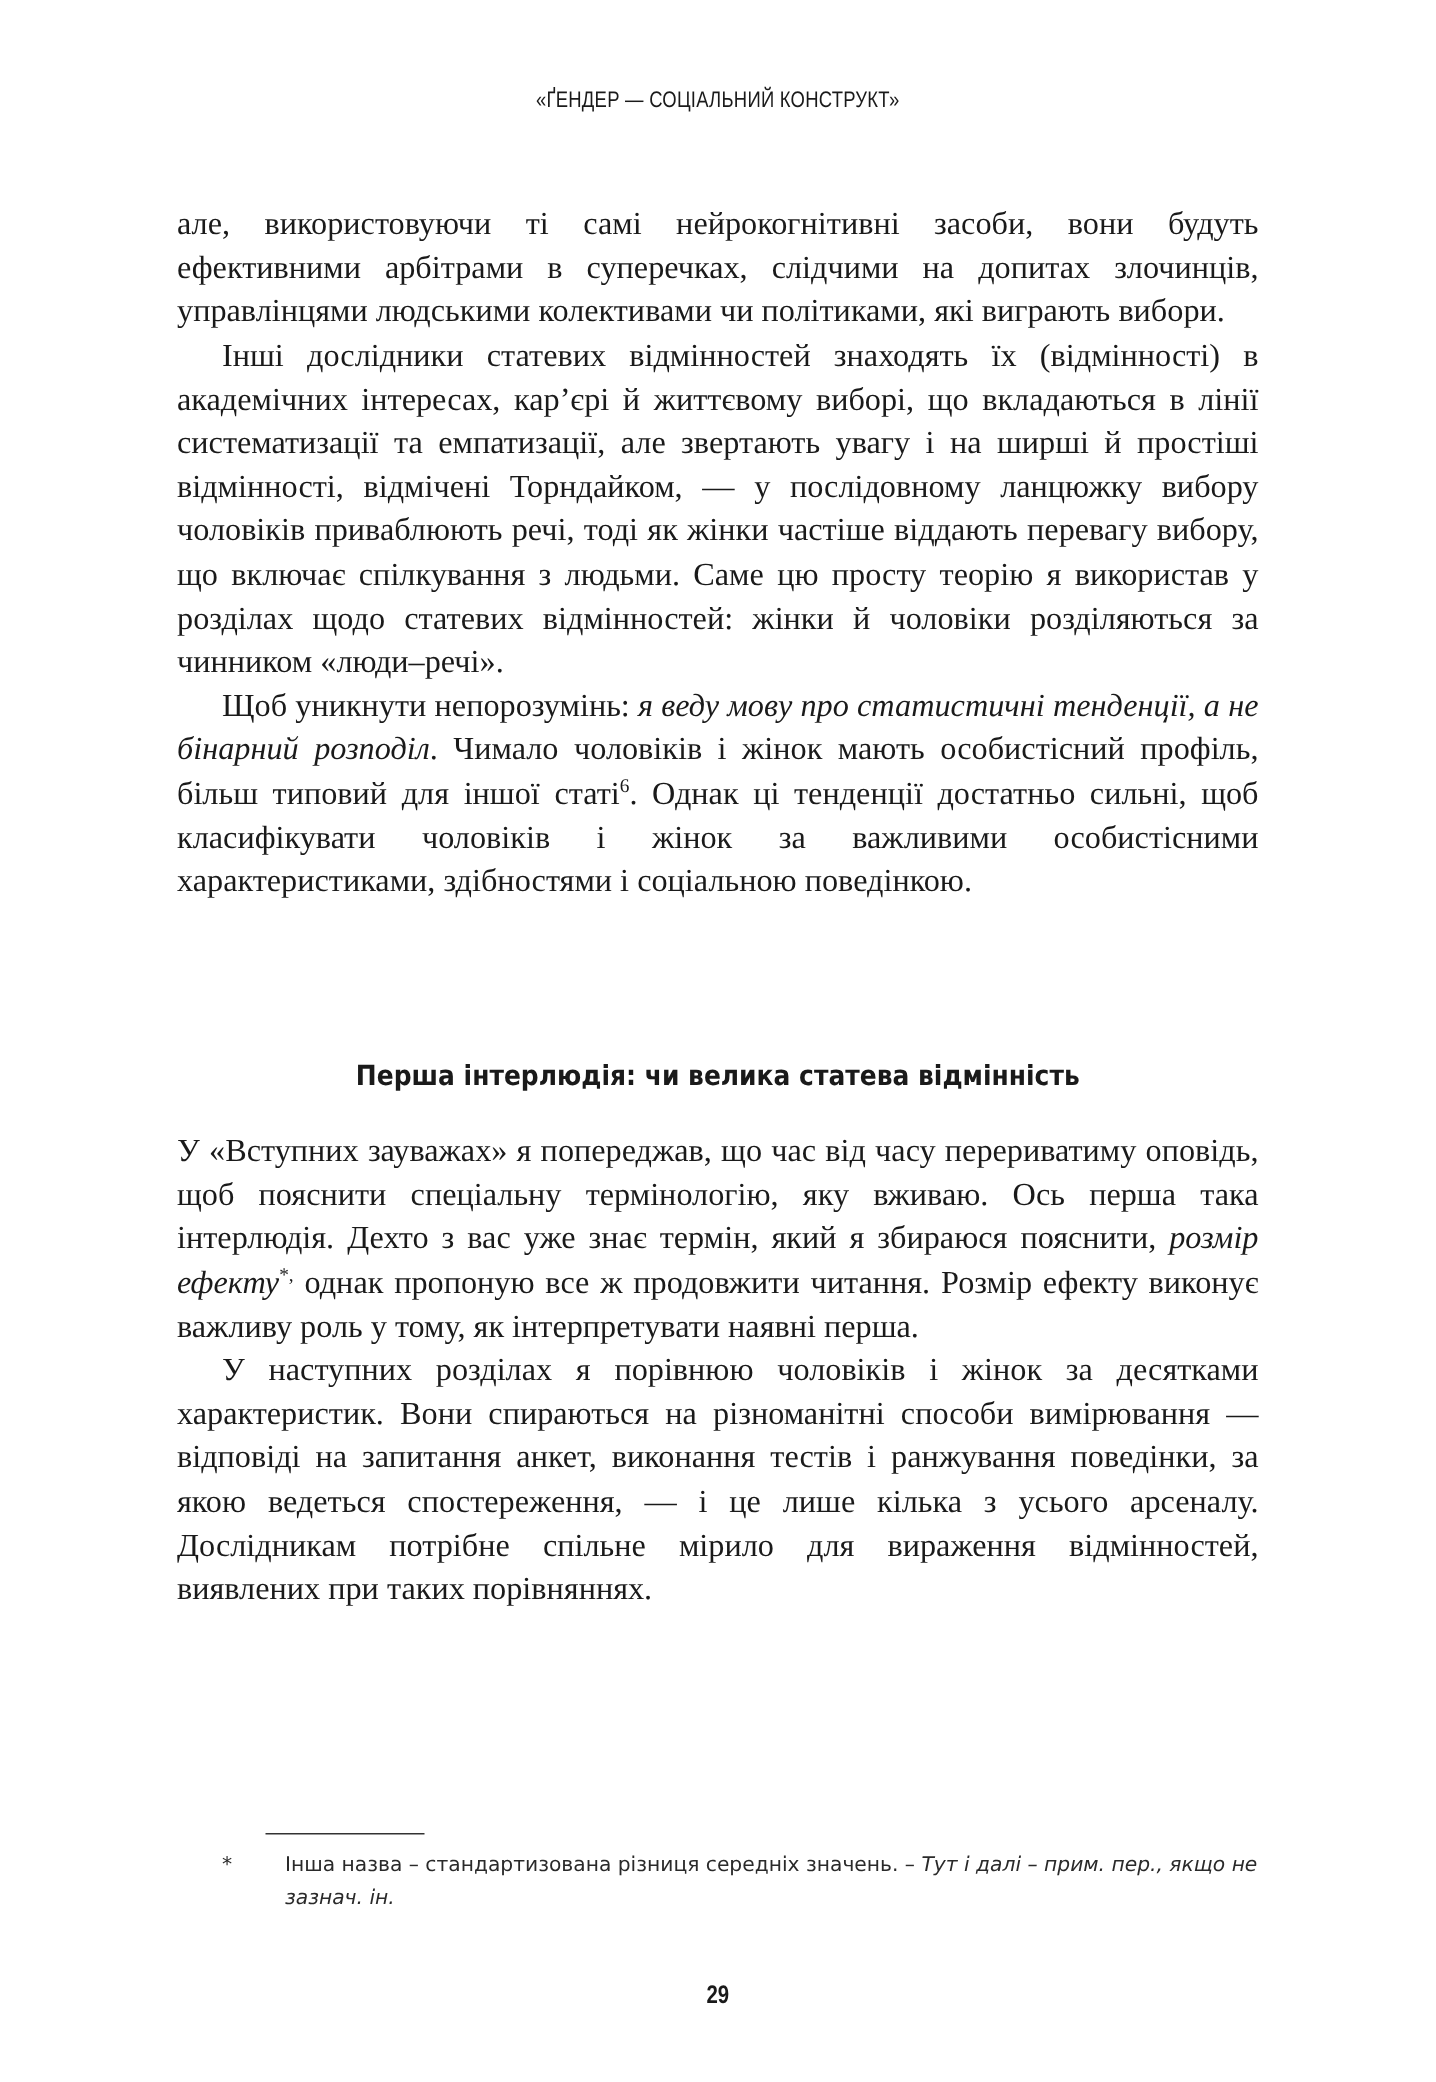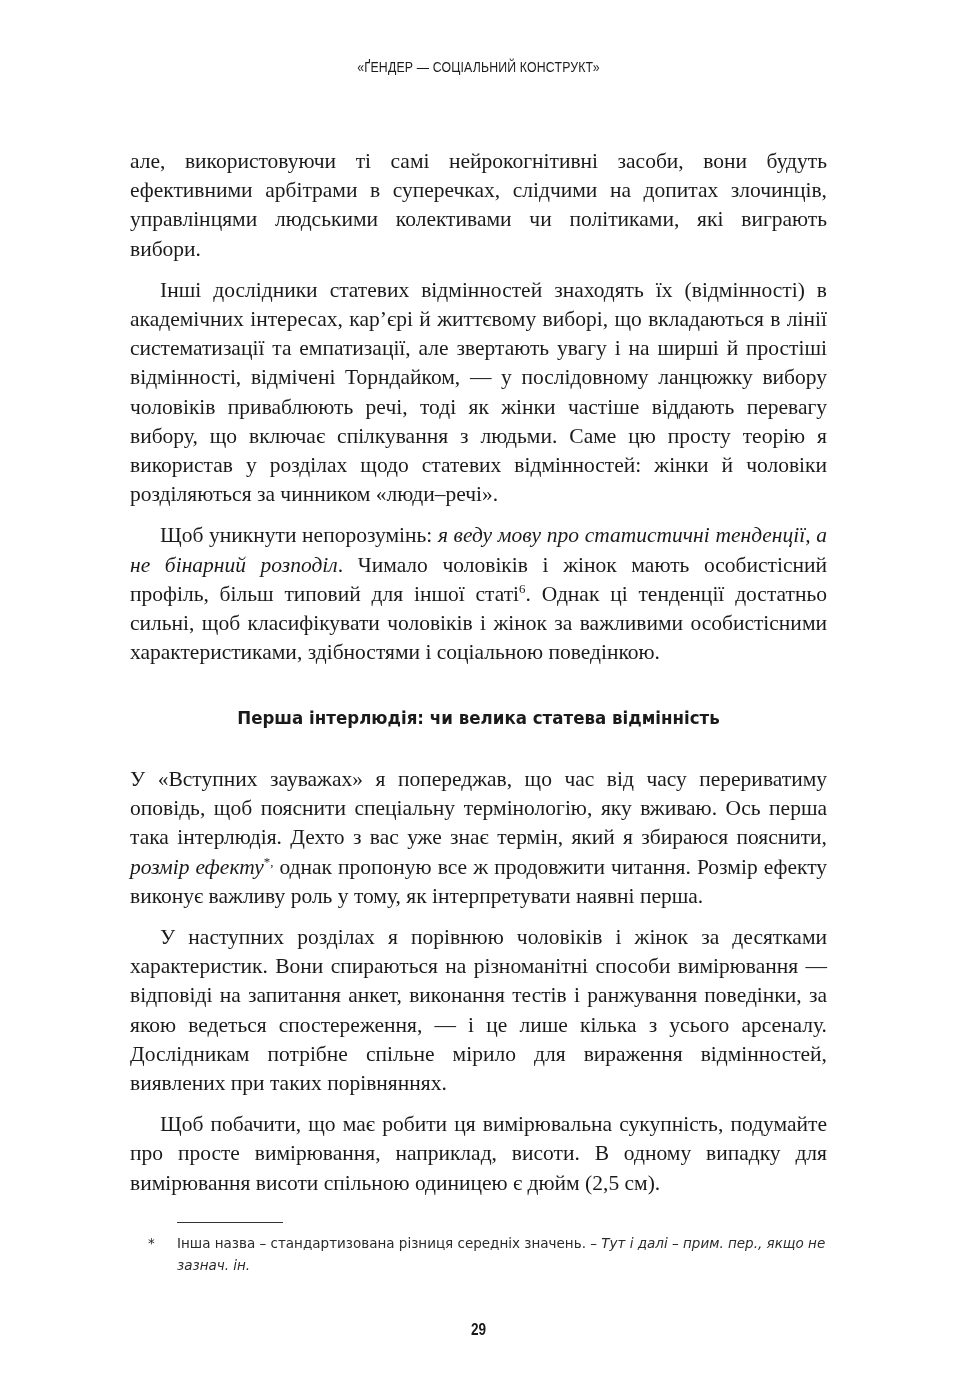--- a/index.html
+++ b/index.html
@@ -7,36 +7,36 @@
   .running-head {
     position: absolute; top: 58px; left: 0; width: 957px; text-align: center;
     font-family: "Liberation Sans", sans-serif; font-size: 15px; letter-spacing: 0.2px;
     transform: scaleX(0.82); transform-origin: center;
   }
   .text-block {
     position: absolute; left: 118px; width: 721px;
     font-family: "Liberation Serif", serif; font-size: 21.5px; line-height: 29.2px;
     text-align: justify; hyphens: manual;
   }
-  .text-block p { margin: 12px; }
+  .text-block p { margin: 0; }
   .text-block p.indent { text-indent: 30px; }
   .block1 { top: 135px; }
   .heading {
     position: absolute; top: 707px; left: 0; width: 957px; text-align: center;
     font-family: "DejaVu Sans", sans-serif; font-weight: bold; font-size: 18.5px;
     transform: scaleX(0.9); transform-origin: center;
   }
   .block2 { top: 753px; }
   .fn-rule { position: absolute; top: 1222px; left: 177px; width: 106px; height: 1px; background: #333; }
   .footnote {
     position: absolute; top: 1232px; left: 148px; width: 700px;
     font-family: "DejaVu Sans", sans-serif; font-size: 13.5px; line-height: 22px; color: #2a2a2a;
   }
   .footnote .mark { position: absolute; left: 0; top: 0; }
-  .footnote .fn-text { margin-left: 29px; display: block; }
+  .footnote .fn-text { margin-left: 42px; display: block; }
   .page-number {
     position: absolute; top: 1320px; left: 0; width: 957px; text-align: center;
     font-family: "Liberation Sans", sans-serif; font-weight: bold; font-size: 17px;
     transform: scaleX(0.8); transform-origin: center;
   }
   sup { font-size: 60%; line-height: 0; vertical-align: super; }
 </style>
 </head>
 <body>
 
@@ -46,21 +46,20 @@
   <p>але, використовуючи ті самі нейрокогнітивні засоби, вони будуть ефективними арбітрами в суперечках, слідчими на допитах злочинців, управлінцями людськими колективами чи політиками, які виграють вибори.</p>
   <p class="indent">Інші дослідники статевих відмінностей знаходять їх (відмінності) в академічних інтересах, кар’єрі й життєвому виборі, що вкладаються в лінії систематизації та емпатизації, але звертають увагу і на ширші й простіші відмінності, відмічені Торндайком, — у послідовному ланцюжку вибору чоловіків приваблюють речі, тоді як жінки частіше віддають перевагу вибору, що включає спілкування з людьми. Саме цю просту теорію я використав у розділах щодо статевих відмінностей: жінки й чоловіки розділяються за чинником «люди–речі».</p>
   <p class="indent"><span>Щоб уникнути непорозумінь: </span><em>я веду мову про статистичні тенденції, а не бінарний розподіл</em><span>. Чимало чоловіків і жінок мають особистісний профіль, більш типовий для іншої статі</span><sup>6</sup><span>. Однак ці тенденції достатньо сильні, щоб класифікувати чоловіків і жінок за важливими особистісними характеристиками, здібностями і соціальною поведінкою.</span></p>
 </div>
 
 <div class="heading">Перша інтерлюдія: чи велика статева відмінність</div>
 
 <div class="text-block block2">
   <p><span>У «Вступних зауважах» я попереджав, що час від часу перериватиму оповідь, щоб пояснити спеціальну термінологію, яку вживаю. Ось перша така інтерлюдія. Дехто з вас уже знає термін, який я збираюся пояснити, </span><em>розмір ефекту</em><sup>*,</sup><span> однак пропоную все ж продовжити читання. Розмір ефекту виконує важливу роль у тому, як інтерпретувати наявні перша.</span></p>
   <p class="indent">У наступних розділах я порівнюю чоловіків і жінок за десятками характеристик. Вони спираються на різноманітні способи вимірювання — відповіді на запитання анкет, виконання тестів і ранжування поведінки, за якою ведеться спостереження, — і це лише кілька з усього арсеналу. Дослідникам потрібне спільне мірило для вираження відмінностей, виявлених при таких порівняннях.</p>
-  <p class="indent">Щоб побачити, що має робити ця вимірювальна сукупність, подумайте про просте вимірювання, наприклад, висоти. В одному випадку для вимірювання висоти спільною одиницею є дюйм (2,5 см).</p>
 </div>
 
 <div class="fn-rule"></div>
 <div class="footnote">
   <span class="mark">*</span>
   <span class="fn-text"><span>Інша назва – стандартизована різниця середніх значень. – </span><em>Тут і далі – прим. пер., якщо не зазнач. ін.</em></span>
 </div>
 
 <div class="page-number">29</div>
 

